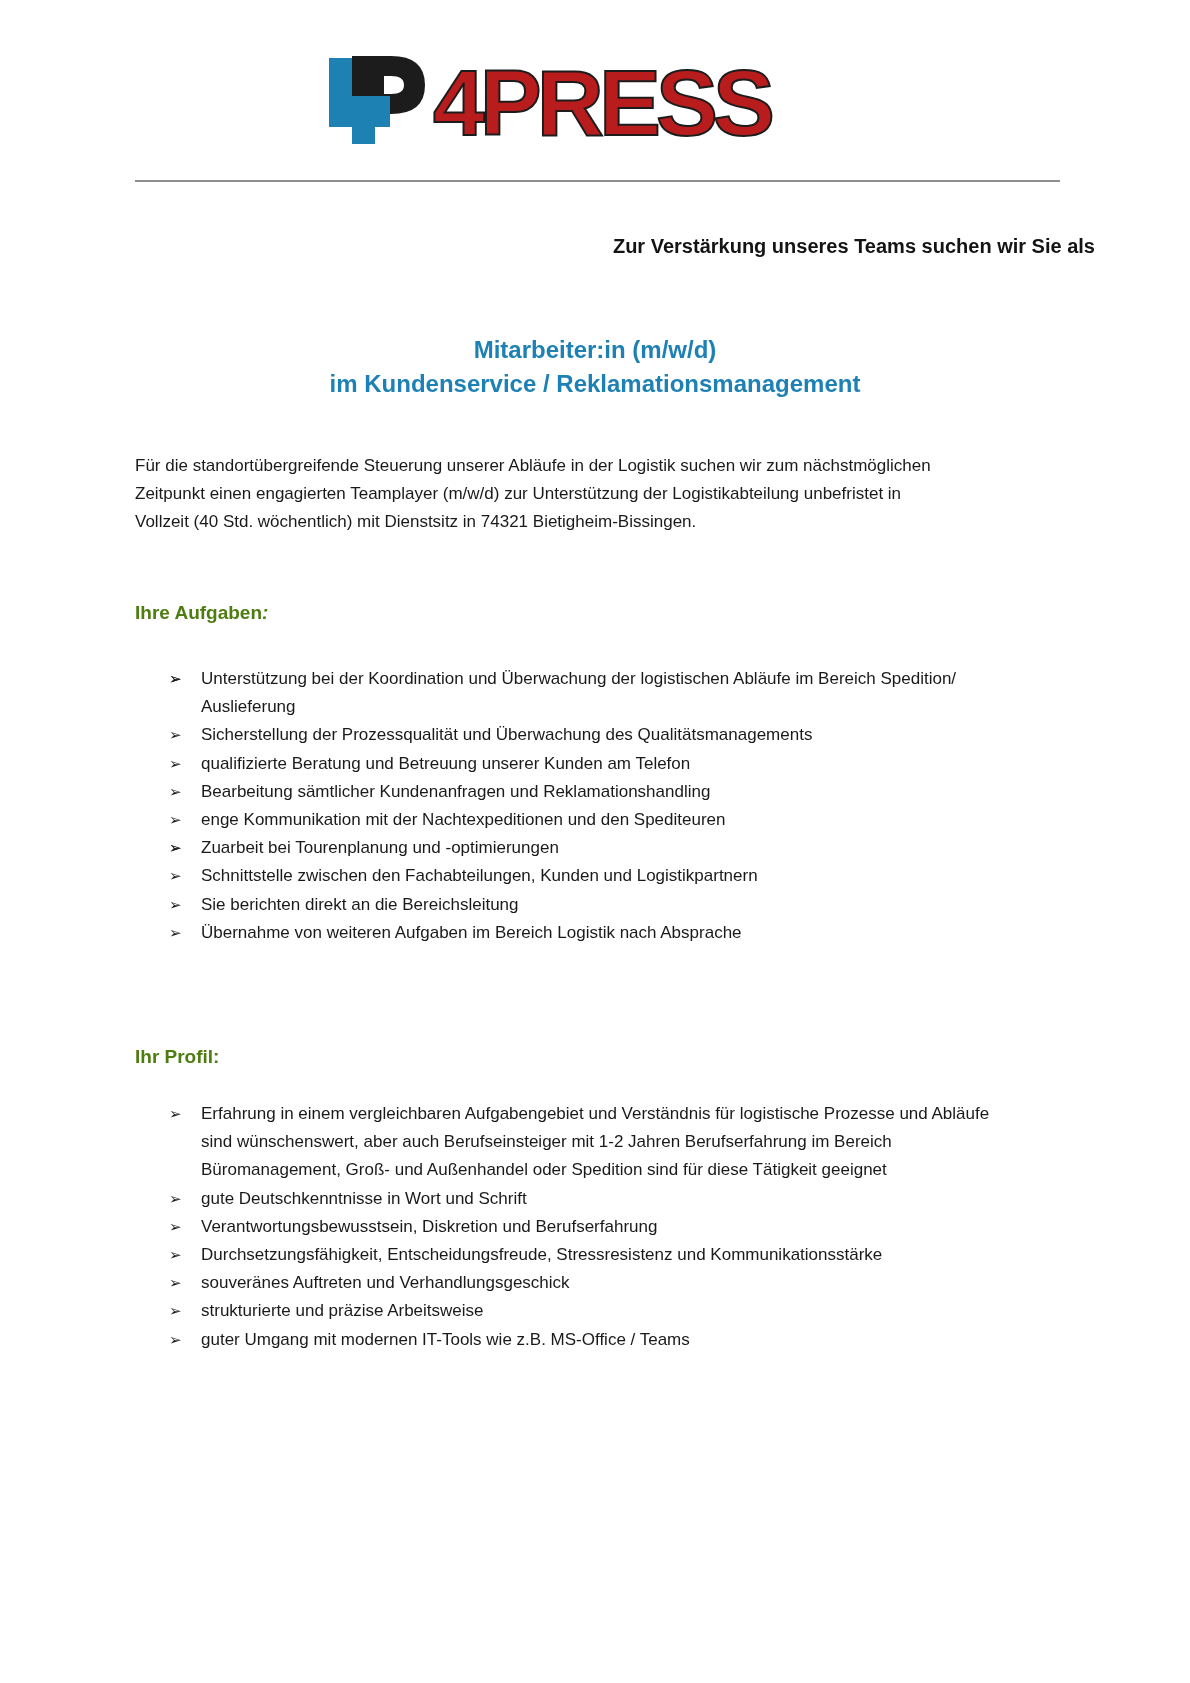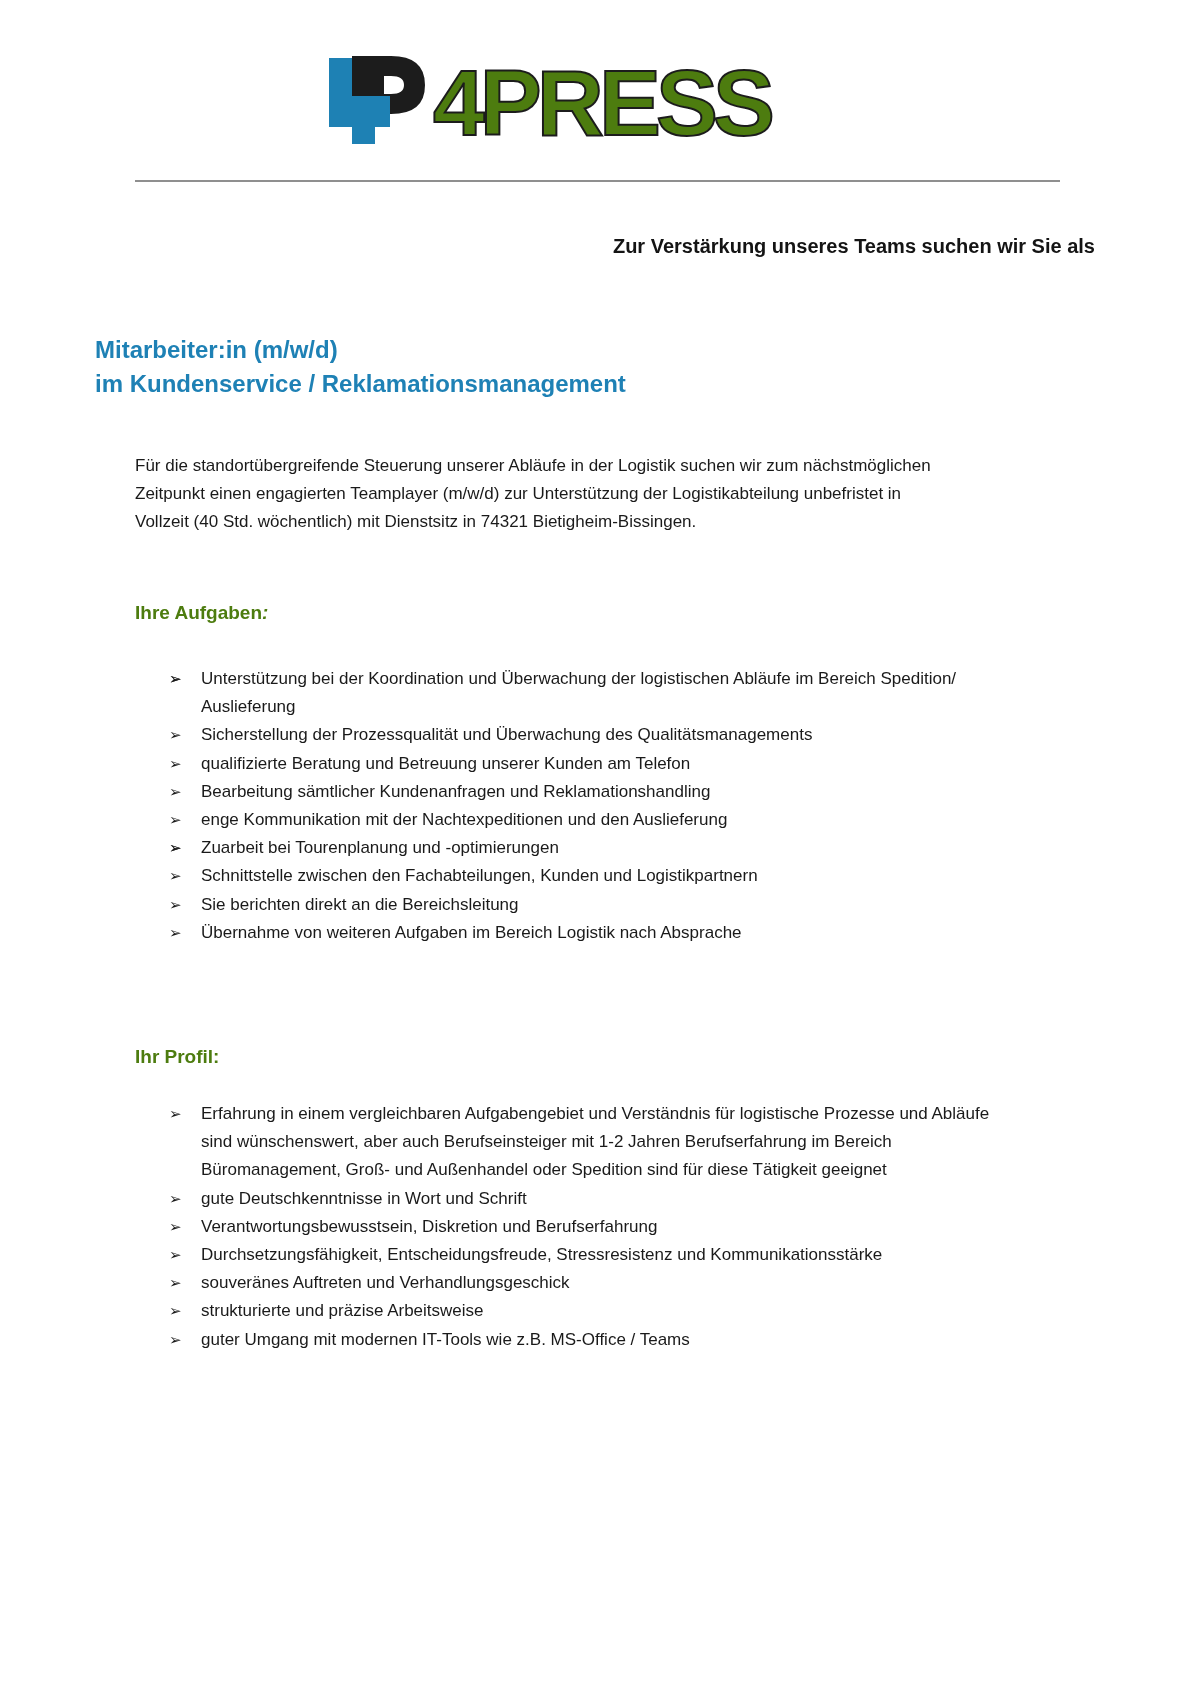--- a/index.html
+++ b/index.html
@@ -13,38 +13,38 @@
     overflow:hidden;
   }
   
   .logo{
     position:absolute;left:300px;top:52px;
     display:flex;align-items:center;height:95px;
   }
   .logo-mark{width:127px;height:92px;flex:0 0 auto;}
   .logo-text{
     font-size:93px;font-weight:bold;letter-spacing:-5px;
-    line-height:92px;color:#4d7c0f;margin-left:6px;
+    line-height:92px;color:#b91c1c;margin-left:6px;
     -webkit-text-stroke:2px #1c1c1c;
     white-space:nowrap;
     margin-top:6px;
   }
   
   .rule{
     position:absolute;left:135px;top:180px;width:925px;height:2px;
     background:#8f8f8f;border:none;margin:0;
   }
   
   .h1{
     position:absolute;top:235px;left:95px;width:1000px;
     text-align:right;font-size:20px;font-weight:bold;color:#141414;
   }
   .job-title{
     position:absolute;top:333px;left:95px;width:1000px;
-    text-align:left;font-size:24px;font-weight:bold;
+    text-align:center;font-size:24px;font-weight:bold;
     color:#1e81b5;line-height:34px;
   }
   .intro{
     position:absolute;top:452px;left:135px;width:818px;
     font-size:17px;line-height:28px;
   }
   .section-heading{
     position:absolute;left:135px;
     font-size:19px;font-weight:bold;color:#4d7c0f;
   }
@@ -116,21 +116,21 @@
         <span>qualifizierte Beratung und Betreuung unserer Kunden am Telefon</span>
       </li>
 
       <li>
         <span class="bullet">➢</span>
         <span>Bearbeitung sämtlicher Kundenanfragen und Reklamationshandling</span>
       </li>
 
       <li>
         <span class="bullet">➢</span>
-        <span>enge Kommunikation mit der Nachtexpeditionen und den Auslieferung</span>
+        <span>enge Kommunikation mit der Nachtexpeditionen und den Spediteuren</span>
       </li>
 
       <li>
         <span class="bullet">➢</span>
       </li>
 
       <li>
         <span class="bullet">➢</span>
         <span>Zuarbeit bei Tourenplanung und -optimierungen</span>
       </li>

